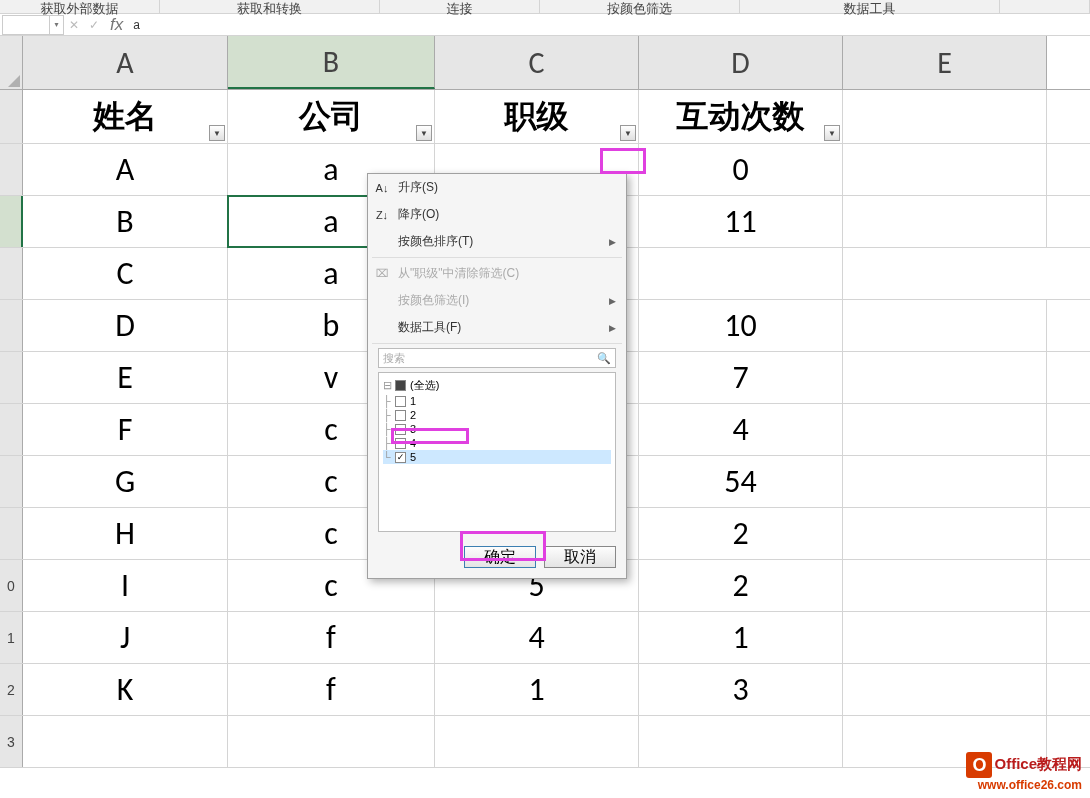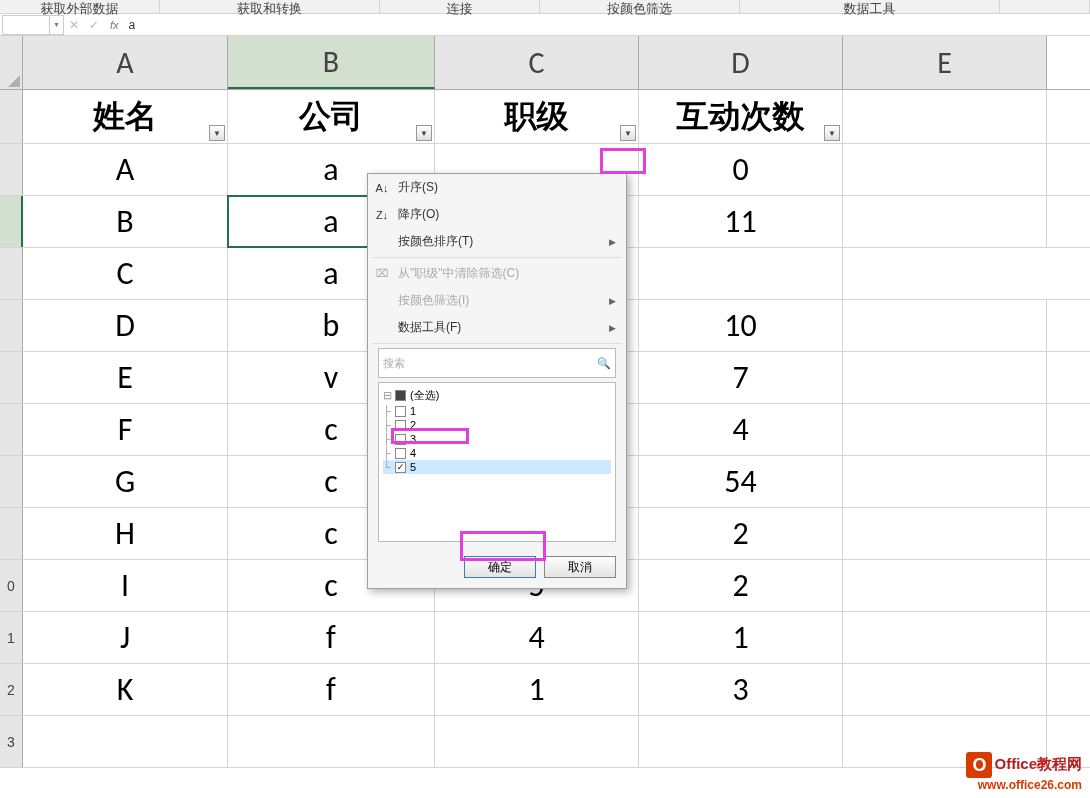--- a/index.html
+++ b/index.html
@@ -5,21 +5,21 @@
 * { box-sizing: border-box; margin: 0; padding: 0; font-family: "Microsoft YaHei", Arial, sans-serif; }
 body { background: #fff; width: 1090px; height: 798px; overflow: hidden; position: relative; }
 
 .ribbon-strip { height: 14px; background: #f1f1f1; border-bottom: 1px solid #d4d4d4; display: flex; font-size: 13px; color: #444; }
 .ribbon-group { text-align: center; border-right: 1px solid #d4d4d4; padding-top: 0px; }
 
 .formula-bar { height: 22px; background: #fff; border-bottom: 1px solid #d4d4d4; display: flex; align-items: center; }
 .name-box { width: 48px; height: 20px; border: 1px solid #ccc; margin-left: 2px; font-size: 11px; padding-left: 4px; display: flex; align-items: center; background: #fff; }
 .nb-dd { width: 14px; height: 20px; border: 1px solid #ccc; border-left: none; display: flex; align-items: center; justify-content: center; color: #777; font-size: 8px; }
 .fb-btn { width: 20px; text-align: center; color: #bbb; font-size: 12px; }
-.fx { font-style: italic; color: #777; font-size: 11px; margin: 0 6px; }
+.fx { font-style: italic; color: #777; font-size: 17px; margin: 0 6px; }
 .formula-input { flex: 1; font-size: 12px; padding-left: 4px; color: #333; }
 
 .grid { position: relative; }
 .col-headers { display: flex; height: 54px; background: #fff; border-bottom: 1px solid #aaa; }
 .corner { width: 23px; background: #e6e6e6; border-right: 1px solid #aaa; border-bottom: 1px solid #aaa; height: 54px; position: relative; }
 .corner::after { content: ""; position: absolute; right: 2px; bottom: 2px; border: 6px solid transparent; border-right-color: #b0b0b0; border-bottom-color: #b0b0b0; }
 .col-h { background: #e6e6e6; border-right: 1px solid #aaa; text-align: center; font-size: 30px; color: #444; display: flex; align-items: center; justify-content: center; font-family: Calibri, Arial; }
 .col-h.sel { background: #d3e0cf; border-bottom: 2px solid #217346; }
 
 .row { display: flex; height: 52px; border-bottom: 1px solid #d4d4d4; }
@@ -31,31 +31,31 @@
 .sel-cell { outline: 2px solid #217346; outline-offset: -1px; z-index: 1; }
 
 .highlight-box { position: absolute; border: 3px solid #e040e0; pointer-events: none; z-index: 50; }
 
 .filter-menu { position: absolute; left: 367px; top: 173px; width: 260px; background: #f5f5f5; border: 1px solid #a0a0a0; box-shadow: 3px 3px 8px rgba(0,0,0,0.3); z-index: 40; font-size: 12px; }
 .menu-item { padding: 5px 8px 5px 30px; display: flex; align-items: center; position: relative; color: #333; }
 .menu-item.disabled { color: #aaa; }
 .menu-item .ico { position: absolute; left: 6px; width: 16px; text-align: center; font-size: 11px; }
 .menu-item .arrow { position: absolute; right: 10px; font-size: 9px; color: #666; }
 .menu-sep { height: 1px; background: #ddd; margin: 2px 4px; }
-.search-box { margin: 4px 10px; height: 30px; border: 1px solid #bbb; background: #fff; display: flex; align-items: center; padding: 0 4px; color: #aaa; font-size: 11px; }
+.search-box { margin: 4px 10px; height: 20px; border: 1px solid #bbb; background: #fff; display: flex; align-items: center; padding: 0 4px; color: #aaa; font-size: 11px; }
 .search-box .mag { margin-left: auto; color: #d4a040; }
 .check-list { margin: 0 10px 6px; height: 160px; border: 1px solid #bbb; background: #fff; padding: 4px; font-size: 11px; overflow: hidden; }
 .chk-row { display: flex; align-items: center; padding: 1px 0 1px 12px; position: relative; }
 .tree-line { color: #999; position: absolute; left: 0; }
 .chk { width: 11px; height: 11px; border: 1px solid #888; margin-right: 4px; display: inline-flex; align-items: center; justify-content: center; font-size: 9px; background: #fff; }
 .chk.checked::after { content: "✓"; color: #000; line-height: 1; }
 .chk.mixed { background: #444; }
 .chk-row.hl { background: #cde8ff; }
 .btn-row { display: flex; justify-content: flex-end; gap: 8px; padding: 8px 10px 10px; }
-.dlg-btn { width: 72px; height: 22px; border: 1px solid #888; background: linear-gradient(#fdfdfd,#e4e4e4); font-size: 12px; display: flex; align-items: center; justify-content: center; }
+.dlg-btn { width: 72px; height: 22px; border: 1px solid #888; background: linear-gradient(#fdfdfd,#e4e4e4); font-size: 16px; display: flex; align-items: center; justify-content: center; }
 .dlg-btn.primary { border: 1px solid #3c7fb1; }
 
 .watermark { position: absolute; right: 8px; bottom: 6px; font-size: 15px; font-weight: bold; z-index: 60; }
 .watermark .o-badge { display: inline-block; width: 26px; height: 26px; background: #d83b01; color: #fff; text-align: center; line-height: 26px; font-size: 18px; border-radius: 3px; vertical-align: middle; margin-right: 2px; }
 .watermark .l1 { color: #b91c1c; }
 .watermark .l2 { color: #d83b01; font-size: 12px; display: block; text-align: right; }
 
 .colA { width: 205px; } .colB { width: 207px; } .colC { width: 204px; } .colD { width: 204px; } .colE { width: 204px; }
 </style>
 </head>

